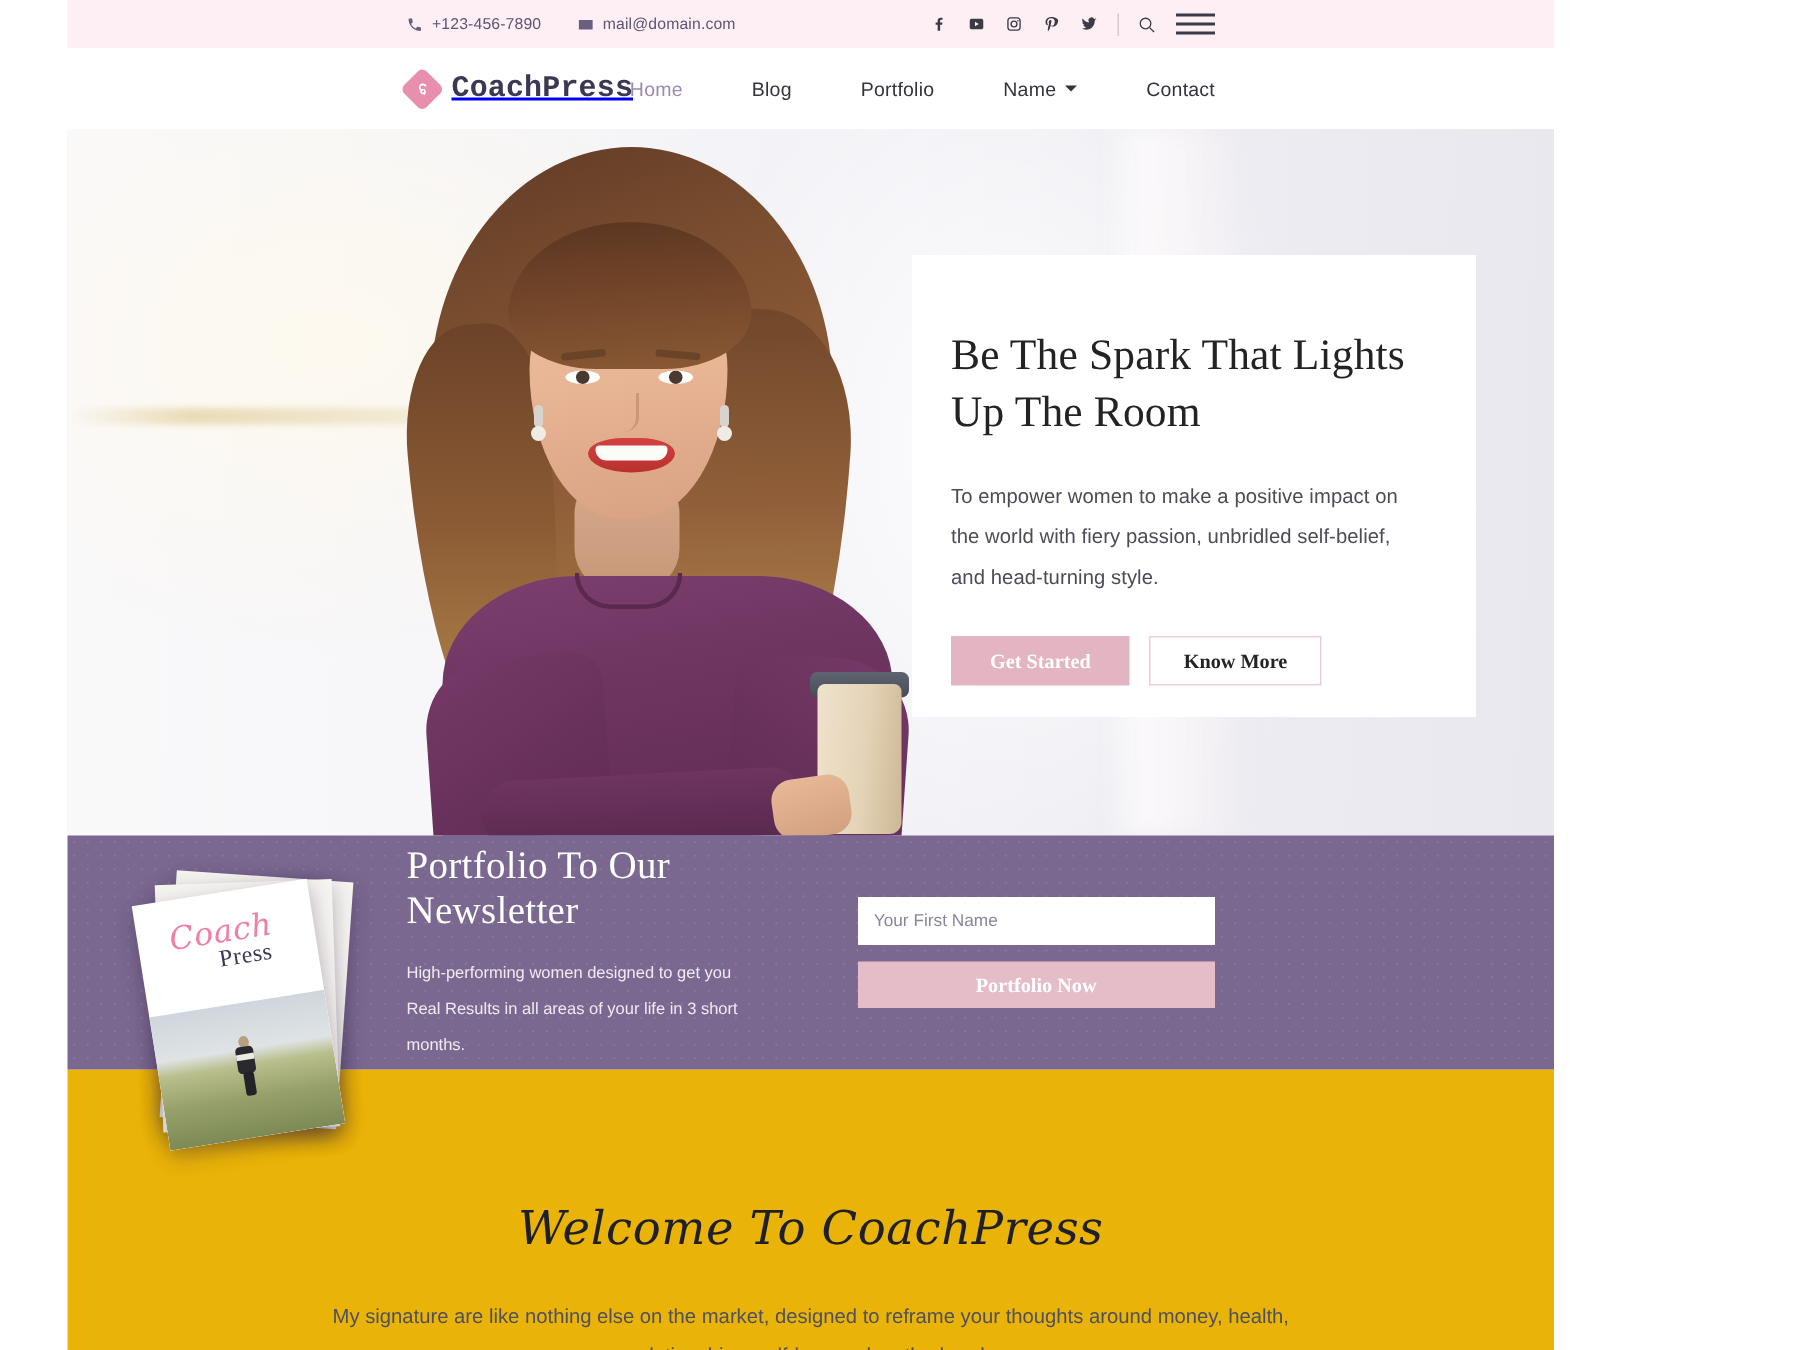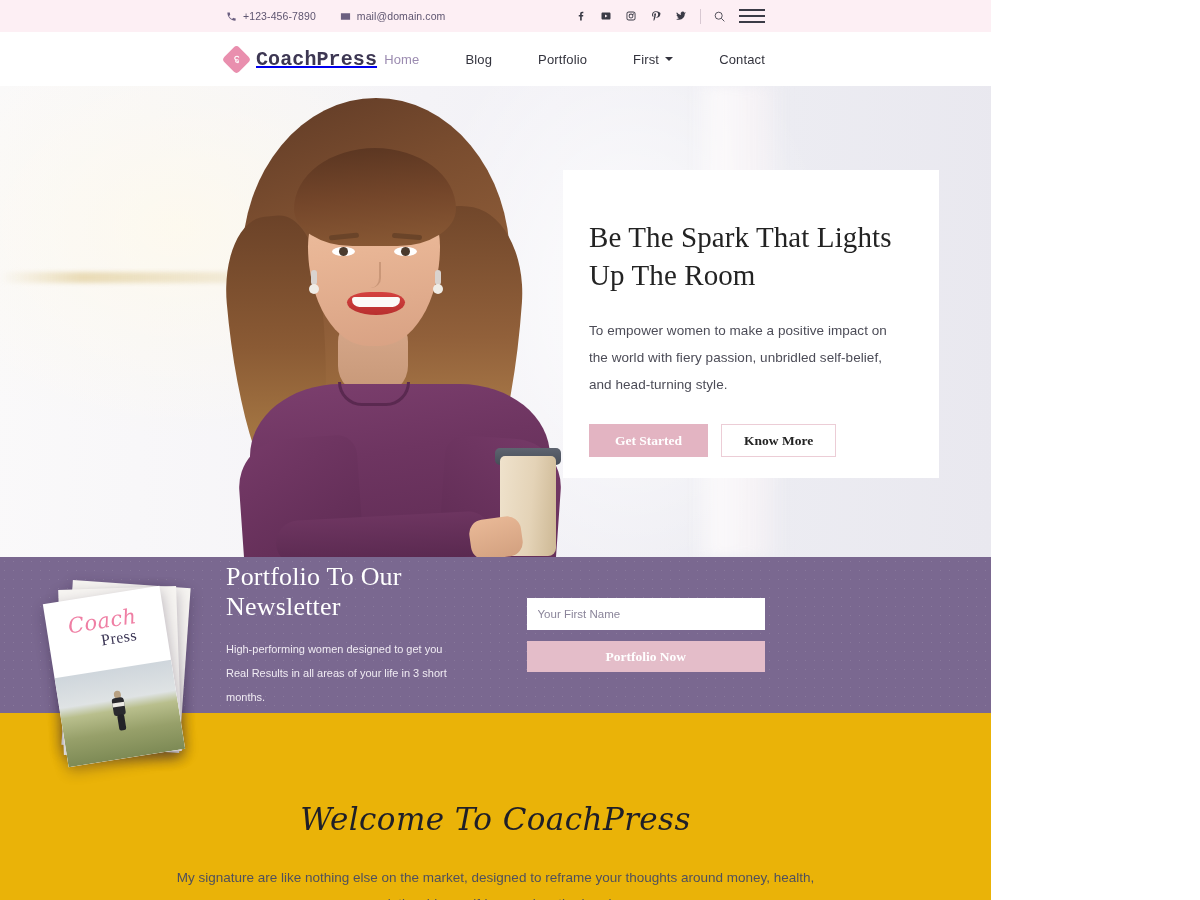--- a/index.html
+++ b/index.html
@@ -3,21 +3,21 @@
 <meta charset="utf-8">
 <style>
   * { box-sizing: border-box; margin: 0; padding: 0; }
   html, body { width: 1200px; height: 900px; }
   body {
     font-family: "Liberation Sans", sans-serif;
     background: #ffffff;
     overflow: hidden;
     color: #4a4a5a;
   }
-  .page { position: relative; width: 991px; height: 900px; }
+  .page { position: relative; width: 991px; height: 900px; margin-left: 45px; }
 
   
   .topbar {
     height: 32px; background: #fdeff4;
     display: flex; align-items: center;
     padding: 0 226px 0 226px;
     position: relative;
   }
   .topbar-left { display: flex; align-items: center; gap: 24px; }
   .tb-item { display: flex; align-items: center; gap: 6px; font-size: 10.5px; color: #5e5570; letter-spacing: .1px;}
@@ -370,21 +370,21 @@
       <a href="#" class="active">
           <span>Home</span>
         </a>
       <a href="#">
           <span>Blog</span>
         </a>
       <a href="#">
           <span>Portfolio</span>
         </a>
       <a href="#">
-          <span>First</span>
+          <span>Name</span>
           <i class="caret"></i>
         </a>
       <a href="#">
           <span>Contact</span>
         </a>
     </div>
   </div>
 
   <div class="hero">
     <div class="hero-bgwash"></div>

